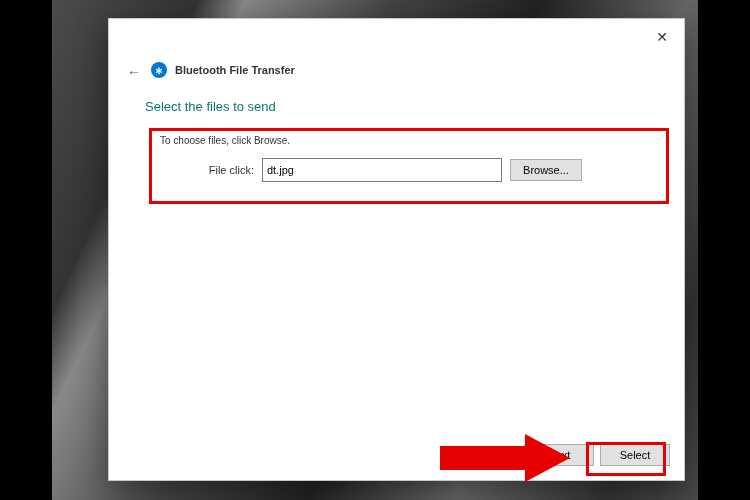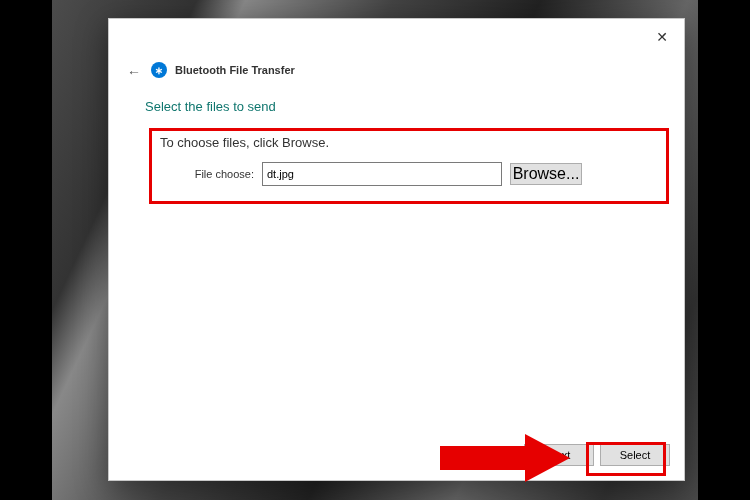--- a/index.html
+++ b/index.html
@@ -99,21 +99,21 @@
     .highlight-box {
       position: absolute;
       top: 109px;
       left: 40px;
       width: 520px;
       height: 76px;
       border: 3px solid #e60000;
       padding: 4px 8px;
     }
     .instruction {
-      font-size: 13px;
+      font-size: 10px;
       color: #333;
       margin-bottom: 12px;
     }
     .file-row {
       display: flex;
       align-items: center;
       gap: 8px;
       padding-left: 32px;
     }
     .file-label {
@@ -128,21 +128,21 @@
       border: 1px solid #7a7a7a;
       padding: 2px 4px;
       font-size: 11px;
       font-family: inherit;
     }
     .browse-btn {
       width: 72px;
       height: 22px;
       background: #e1e1e1;
       border: 1px solid #adadad;
-      font-size: 16px;
+      font-size: 11px;
       cursor: pointer;
       font-family: inherit;
     }
     .footer {
       position: absolute;
       bottom: 14px;
       right: 14px;
       display: flex;
       gap: 6px;
     }
@@ -197,21 +197,21 @@
       <span>∗</span>
     </div>
     <div class="window-title">Bluetooth File Transfer</div>
   </div>
 
   <div class="subtitle">Select the files to send</div>
 
   <div class="highlight-box">
     <div class="instruction">To choose files, click Browse.</div>
     <div class="file-row">
-      <div class="file-label">File choose:</div>
+      <div class="file-label">File click:</div>
       <input type="text" class="file-input" value="dt.jpg" style="">
       <button class="browse-btn">Browse...</button>
     </div>
   </div>
 
   <div class="footer">
     <button class="footer-btn">Next</button>
     <button class="footer-btn">Select</button>
   </div>
 </div>

